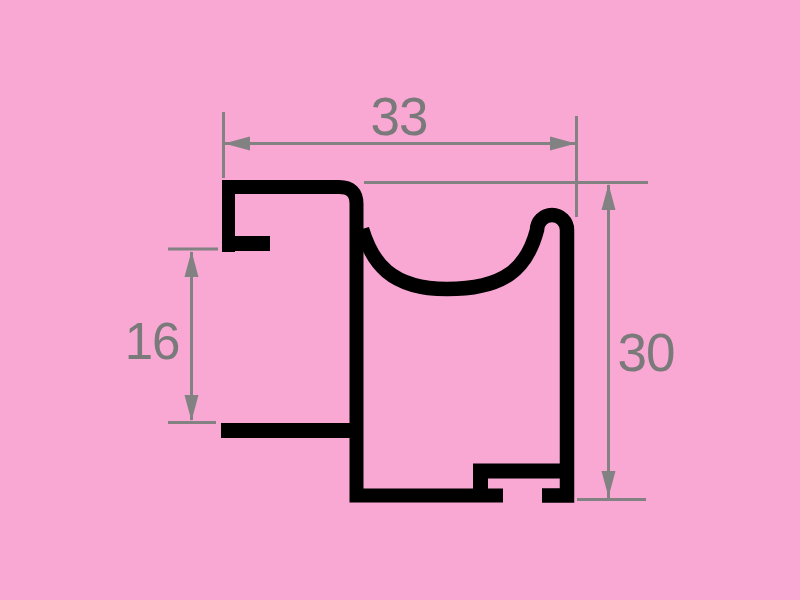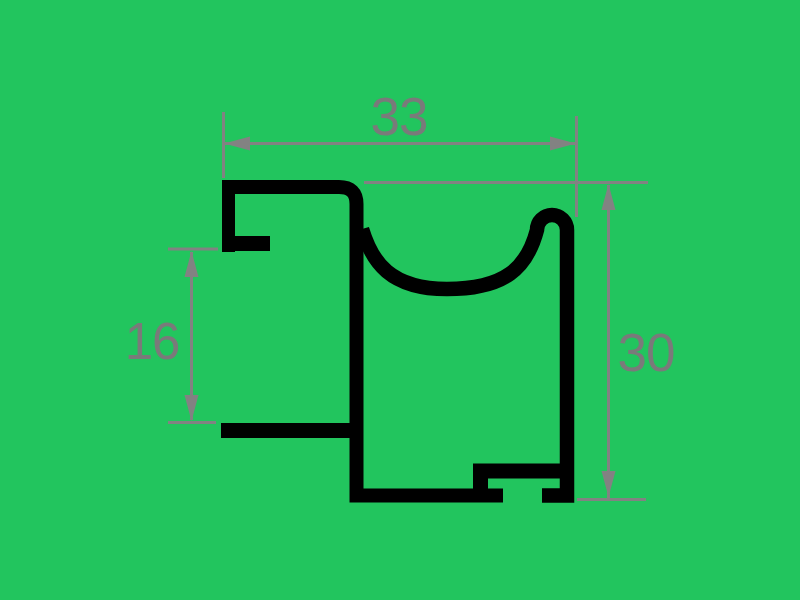--- a/index.html
+++ b/index.html
@@ -1,16 +1,16 @@
 <!DOCTYPE html>
 <html><head>
 <meta charset="utf-8">
 <style>
   html,body{margin:0;padding:0;background:#ffffff;}
-  .stage{position:relative;width:800px;height:600px;background:#22c55e;overflow:hidden;}
+  .stage{position:relative;width:800px;height:600px;background:#f9a8d4;overflow:hidden;}
   .profile-stroke{fill:none;stroke:#000000;stroke-linejoin:miter;stroke-linecap:butt;}
   .dim-line{stroke:#828282;stroke-width:3;stroke-linecap:butt;fill:none;}
   .dim-arrow{fill:#828282;stroke:none;}
   .dim-text{font-family:"Liberation Sans", sans-serif;fill:#7a7a7a;letter-spacing:-1px;}
 </style>
 </head>
 <body>
 
 <div class="stage">
   <svg width="800" height="600" viewBox="0 0 800 600">

